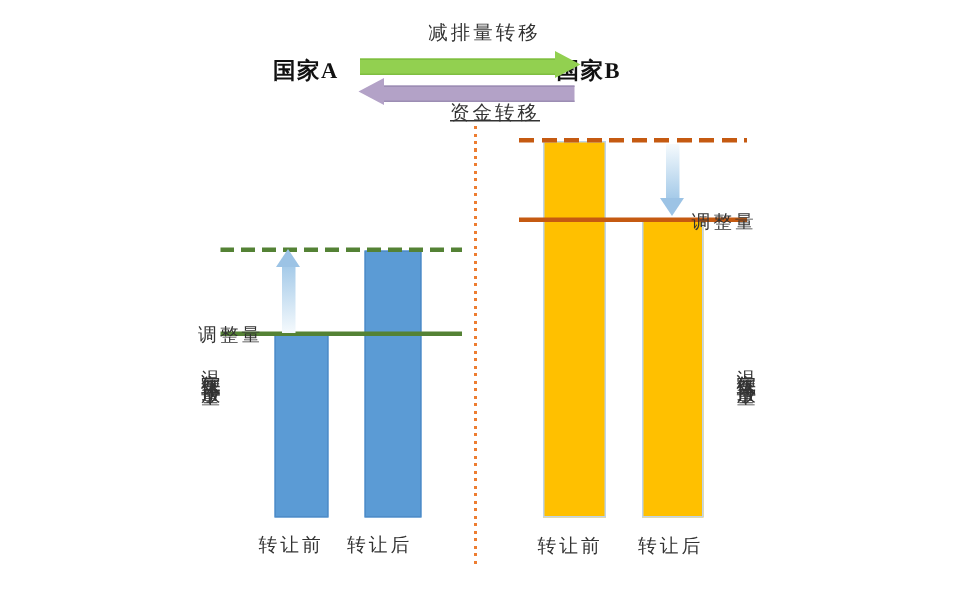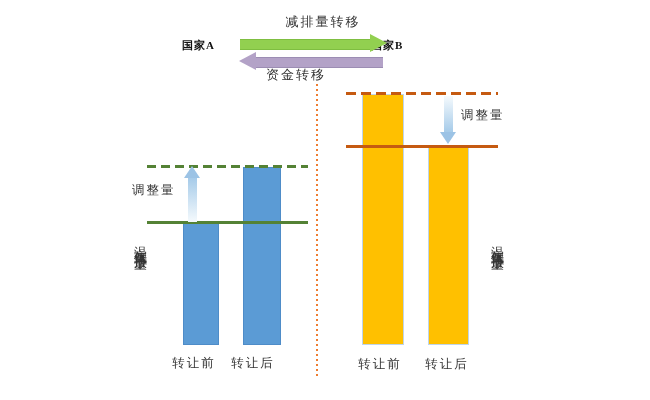--- a/index.html
+++ b/index.html
@@ -2,21 +2,21 @@
 <html><head>
 <meta charset="utf-8">
 <style>
   html,body{margin:0;padding:0;background:#ffffff;}
   #canvas{
     position:relative;width:650px;height:400px;background:#ffffff;overflow:hidden;
     font-family:"Liberation Serif","DejaVu Serif",serif;color:#262626;
   }
   .abs{position:absolute;}
   .lbl{font-size:13px;letter-spacing:2px;color:#333;white-space:nowrap;}
-  .country{font-size:11px;font-weight:bold;letter-spacing:1px;color:#111;}
+  .country{font-size:15px;font-weight:bold;letter-spacing:1px;color:#111;}
   .centered{text-align:center;}
 
   
   .hshaft{position:absolute;height:9px;}
   .green-shaft{left:240px;top:39px;width:131px;background:#92D050;border-top:1px solid #7FBE41;border-bottom:1px solid #7FBE41;}
   .green-head{left:370px;top:34px;width:0;height:0;border-top:9px solid transparent;border-bottom:9px solid transparent;border-left:17px solid #92D050;}
   .purple-shaft{left:256px;top:57px;width:127px;background:#B3A2C7;border-top:1px solid #9C8DB3;border-bottom:1px solid #9C8DB3;}
   .purple-head{left:239px;top:52px;width:0;height:0;border-top:9px solid transparent;border-bottom:9px solid transparent;border-right:17px solid #B3A2C7;}
 
   
@@ -46,21 +46,21 @@
     border-left:8px solid transparent;border-right:8px solid transparent;border-top:12px solid #9CC3E5;}
 
   
   #divider{left:316px;top:84px;width:2px;height:292px;z-index:0;
     background:repeating-linear-gradient(180deg,#ED7D31 0 2px,transparent 2px 5px);}
 
   
   .vtext{writing-mode:vertical-rl;text-orientation:upright;font-size:13px;
     letter-spacing:2px;color:#333;line-height:16px;z-index:2;}
 
-  .z5{z-index:5;}
+  .z5{z-index:5;margin-top:33px;}
 </style>
 </head>
 <body>
 
 <div id="canvas">
 
   <div class="abs country" style="left:182px;top:38px;">国家A</div>
   <div class="abs country" style="left:371px;top:38px;">国家B</div>
 
   <div class="abs lbl centered" style="left:258px;top:13px;width:130px;">减排量转移</div>
@@ -68,21 +68,21 @@
   <div>
     <div class="hshaft green-shaft"></div>
     <div class="abs green-head"></div>
   </div>
 
   <div>
     <div class="hshaft purple-shaft"></div>
     <div class="abs purple-head"></div>
   </div>
 
-  <div class="abs lbl centered" style="left:238px;top:66px;width:116px;">资金转移</div>
+  <div class="abs lbl centered" style="left:272px;top:66px;width:116px;text-decoration:underline;">资金转移</div>
 
   <div class="abs" id="divider"></div>
 
   <div>
     <div class="abs dashed-green"></div>
     <div class="abs solid-green"></div>
 
     <div class="bar bar-blue" id="bar-a-before"></div>
     <div class="bar bar-blue" id="bar-a-after"></div>
 

